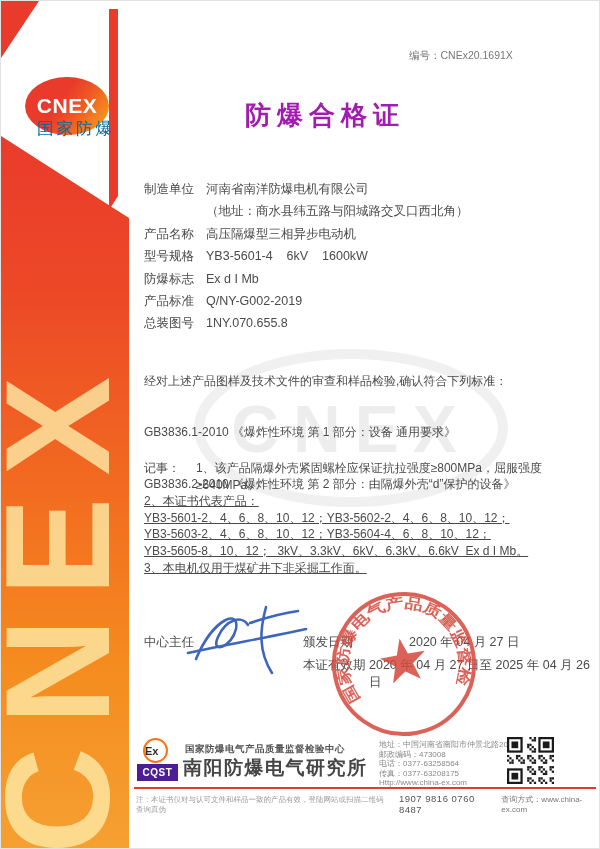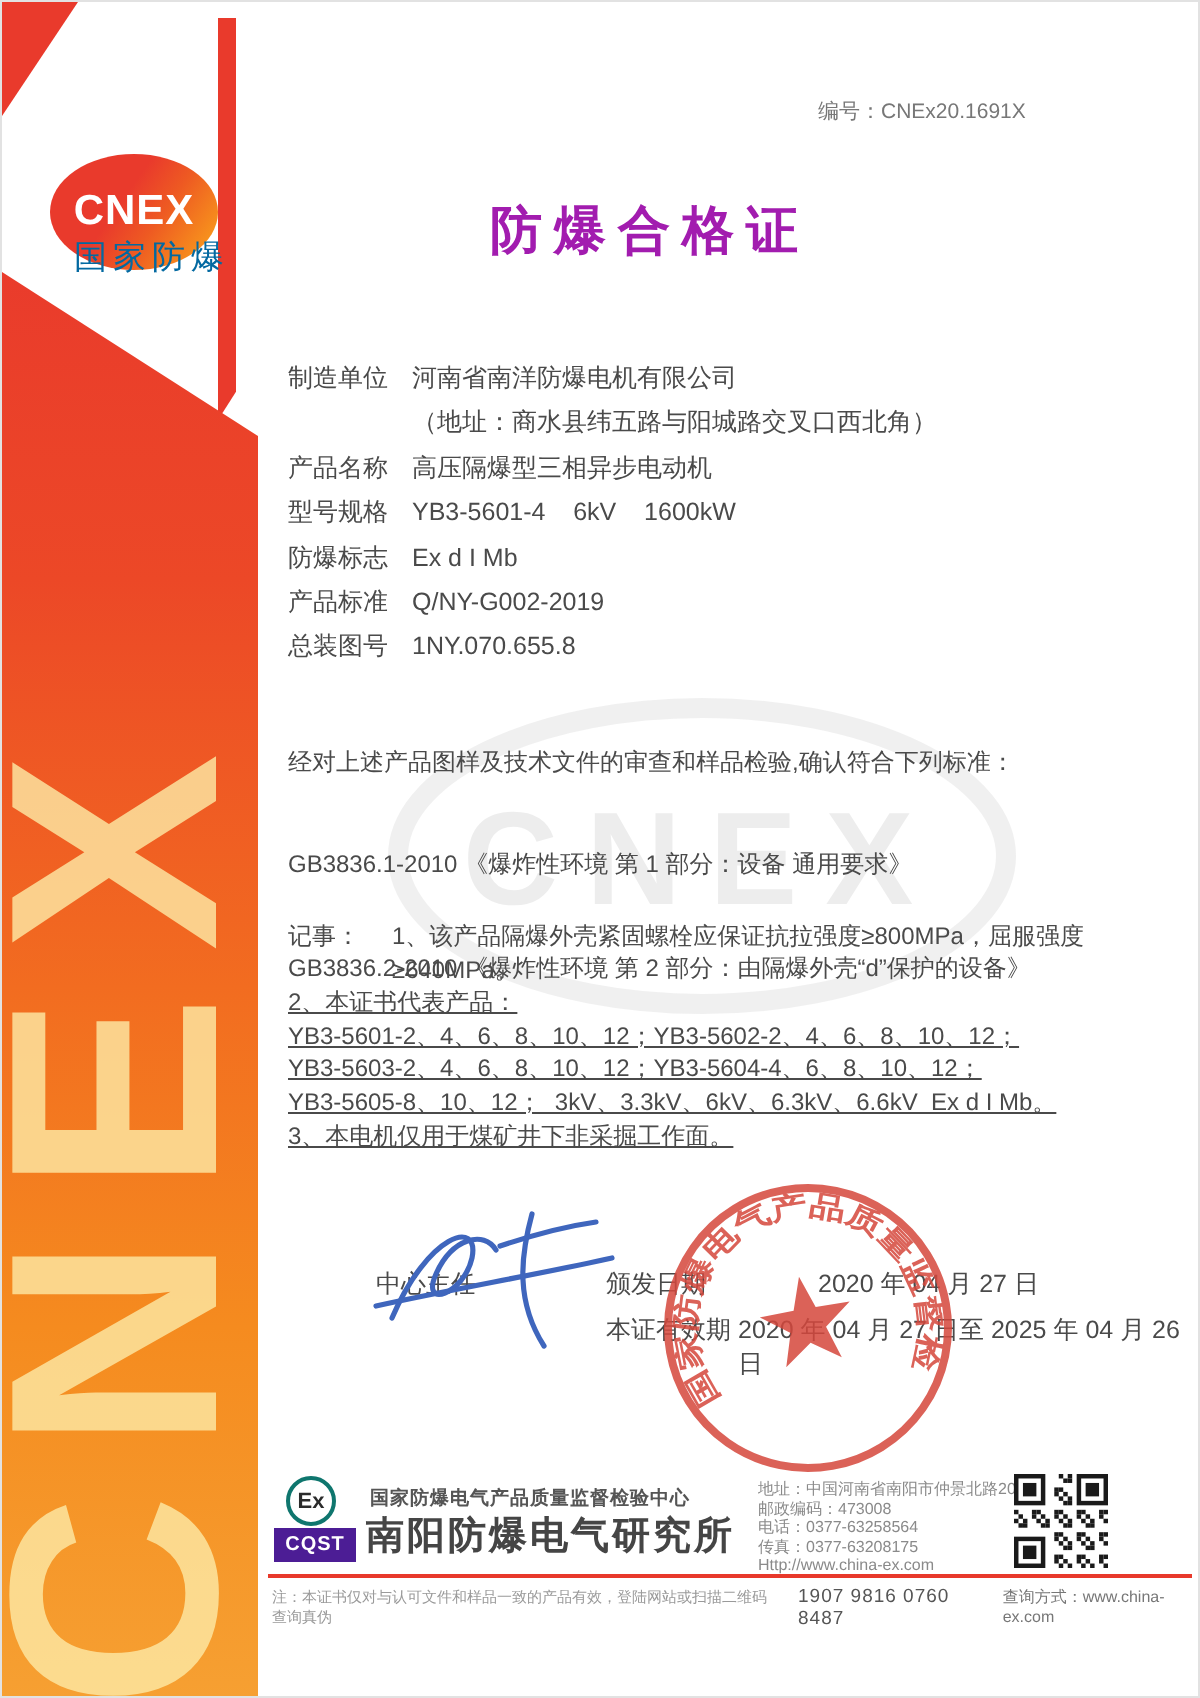--- a/index.html
+++ b/index.html
@@ -46,31 +46,31 @@
   .center-wm{position:absolute;left:185px;top:345px;z-index:0;}
 
   
   .notes{position:absolute;left:143px;top:459px;z-index:2;font-size:12px;
         line-height:16.6px;color:#4a4a4a;}
   .notes .first{display:flex;gap:16px;}
   .notes .nlabel{flex:none;}
   .notes .indent{white-space:pre-wrap;text-decoration:underline;}
 
   
-  .director{position:absolute;left:143px;top:633px;font-size:12.5px;color:#4a4a4a;z-index:2;margin-left:44px;}
+  .director{position:absolute;left:143px;top:633px;font-size:12.5px;color:#4a4a4a;z-index:2;}
   .signature{position:absolute;left:183px;top:598px;z-index:2;}
   .sign-row{position:absolute;left:302px;display:flex;font-size:12.5px;color:#4a4a4a;z-index:2;}
   .sign-row .slabel{width:66px;flex:none;}
   .issue-row{top:633px;gap:40px;}
   .valid-row{top:656px;}
   .seal{position:absolute;left:328px;top:588px;z-index:3;pointer-events:none;opacity:.85;}
 
   
-  .ex-circle{position:absolute;left:142px;top:737px;width:21px;height:21px;border:2px solid #0f766e;
-        border-radius:50%;display:flex;align-items:center;justify-content:center;
+  .ex-circle{position:absolute;left:142px;top:737px;width:21px;height:21px;border:2px solid #f97316;
+        border-radius:50%;display:flex;align-items:center;
         font-size:11px;font-weight:bold;color:#2b2b2b;z-index:2;}
   .cqst-box{position:absolute;left:136px;top:763px;width:41px;height:17px;background:#4c1d95;
         color:#fff;font-size:10px;font-weight:bold;letter-spacing:.5px;display:flex;
         align-items:center;justify-content:center;z-index:2;}
   .center-name{position:absolute;left:184px;top:742px;font-size:9.5px;font-weight:bold;
         letter-spacing:.5px;color:#555;z-index:2;}
   .institute{position:absolute;left:182px;top:754px;font-size:19px;font-weight:bold;
         letter-spacing:1.5px;color:#454545;z-index:2;}
   .contact{position:absolute;left:378px;top:739px;font-size:8px;line-height:9.6px;
         color:#8a8a8a;z-index:2;}

